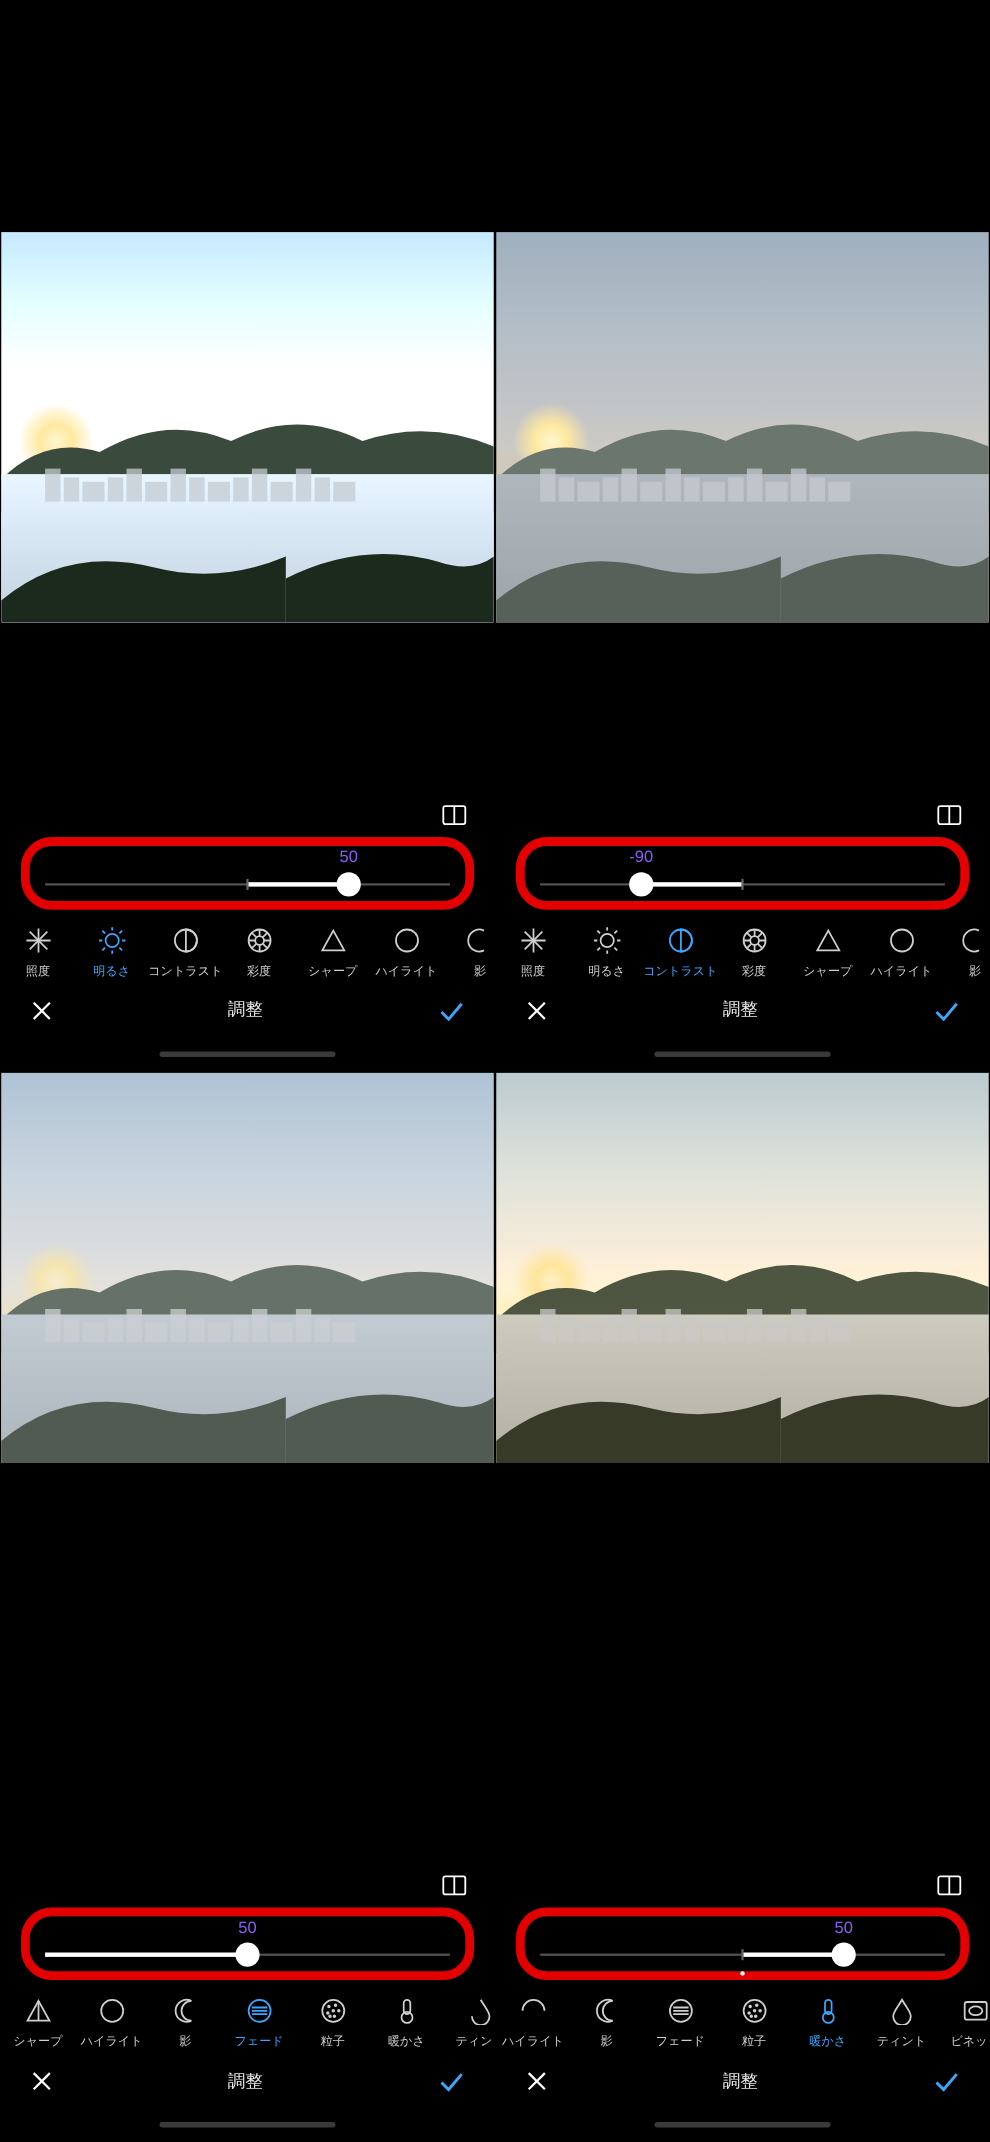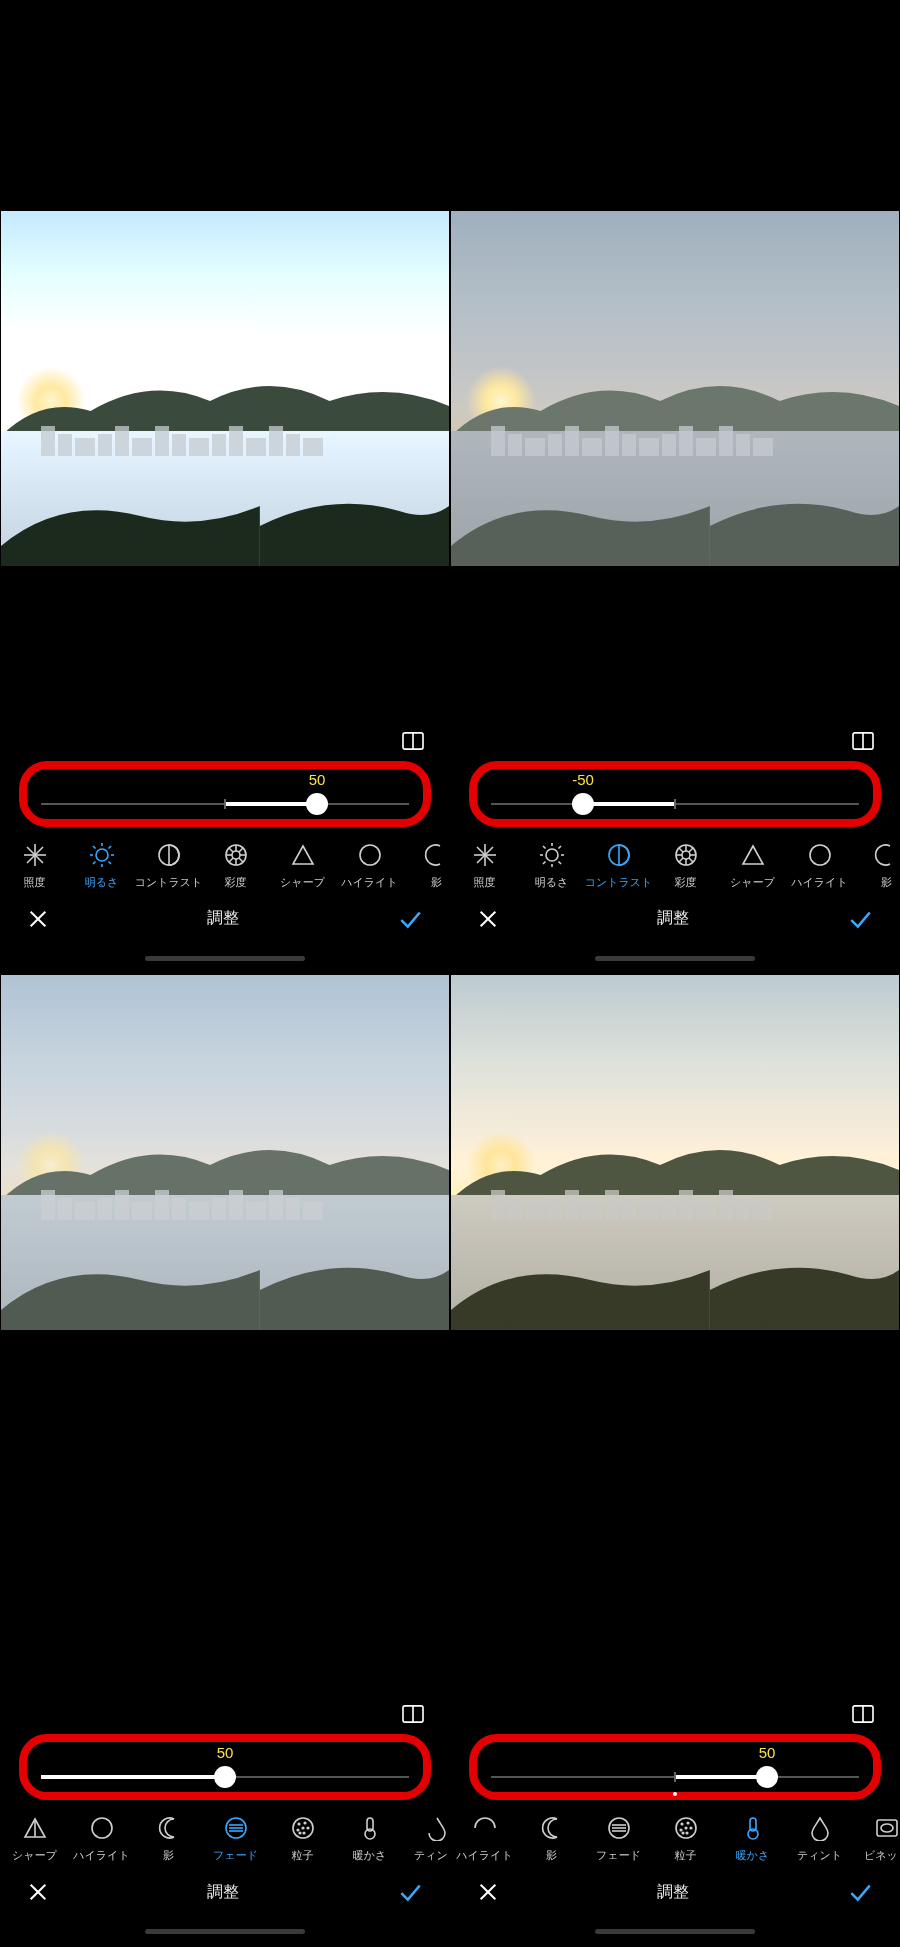--- a/index.html
+++ b/index.html
@@ -95,21 +95,21 @@
     border: 8px solid #e40000;
     border-radius: 28px;
     padding: 6px 14px 14px 14px;
     position: relative;
     height: 66px;
   }
   .slider-value {
     position: absolute;
     top: 2px;
     font-size: 15px;
-    color: #fde047;
+    color: #8b5cf6;
     transform: translateX(-50%);
   }
   .slider-track {
     position: absolute;
     left: 14px; right: 14px; top: 34px;
     height: 2px; background: #555;
   }
   .slider-mid {
     position: absolute; top: 30px; width: 2px; height: 10px; background: #666;
   }
@@ -351,21 +351,21 @@
   </div>
     <div class="controls">
       <div class="aspect-row">
   <svg class="aspect-icon" viewBox="0 0 26 22">
     <rect x="2" y="2" width="22" height="18" rx="2" stroke="#fff" stroke-width="1.8" fill="none"></rect>
     <line x1="13" y1="2" x2="13" y2="20" stroke="#fff" stroke-width="1.8"></line>
   </svg>
         </div>
 
   <div class="slider-box">
-    <div class="slider-value" style="left:calc(14px + (100% - 28px) * 0.25);">-50</div>
+    <div class="slider-value" style="left:calc(14px + (100% - 28px) * 0.25);">-90</div>
     <div class="slider-track"></div>
     <div class="slider-fill" style="left:calc(14px + (100% - 28px) * 0.25); width:calc((100% - 28px) * 0.25);"></div>
             <div class="slider-mid" style="left:calc(14px + (100% - 28px) * 0.5 - 1px);"></div>
     <div class="slider-thumb" style="left:calc(14px + (100% - 28px) * 0.25);"></div>
 
   </div>
       <div class="params">
       <div class="param ">
         <div class="picon">
               <svg viewBox="0 0 26 26">

